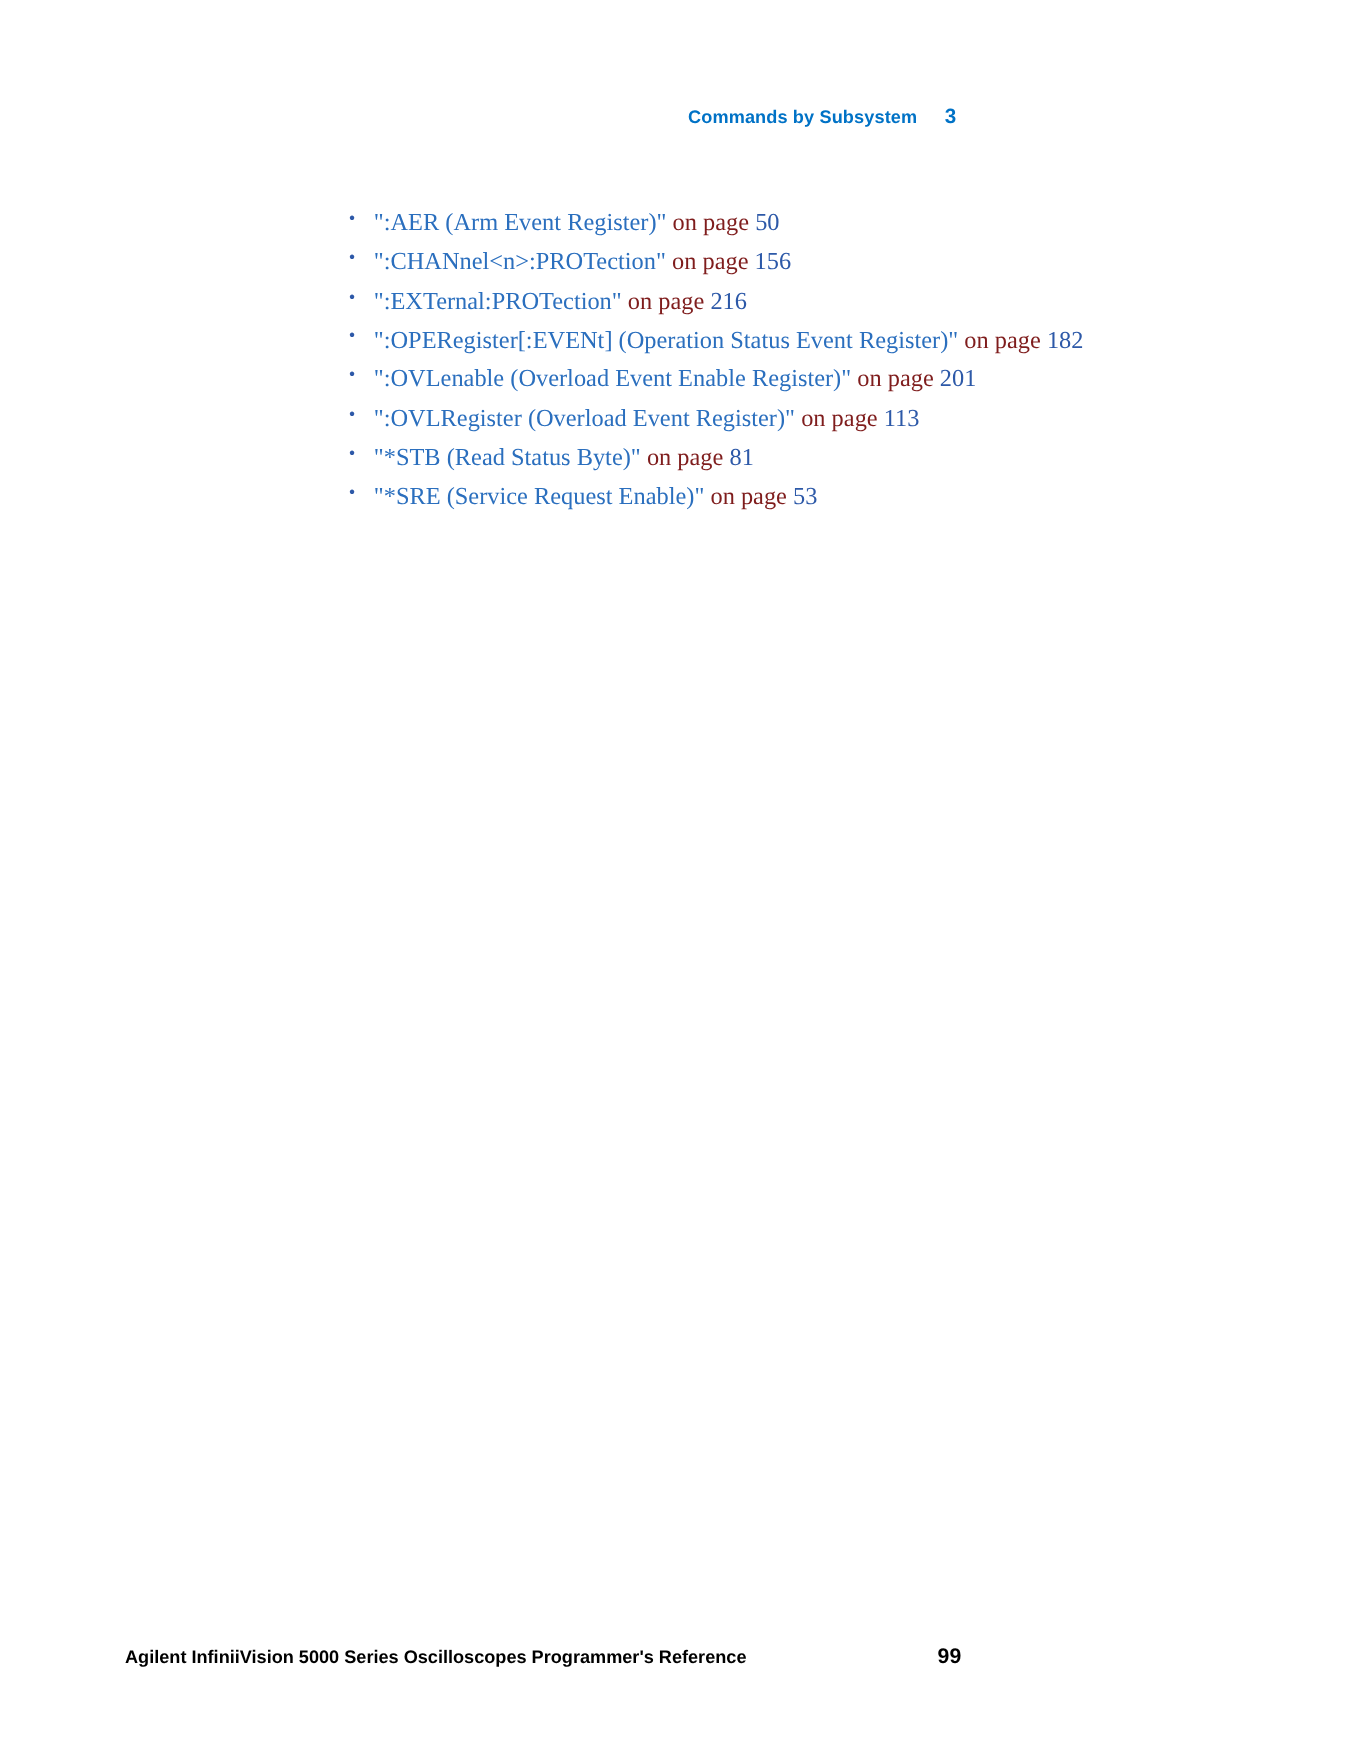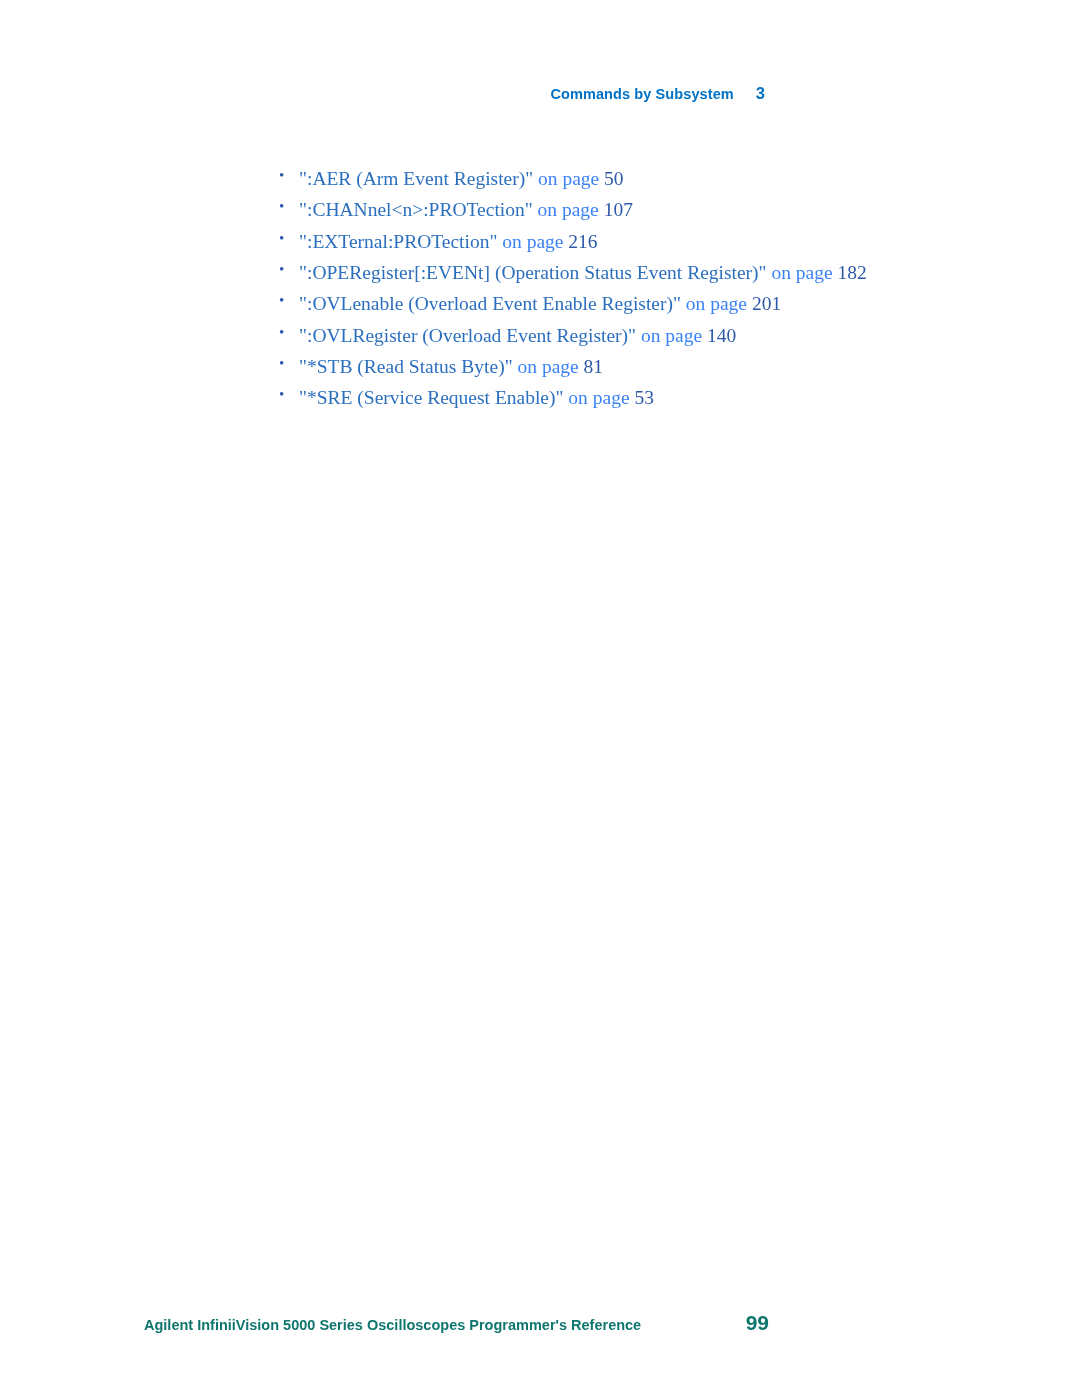--- a/index.html
+++ b/index.html
@@ -68,42 +68,41 @@
     position: absolute;
     left: 0px;
     top: -1px;
     color: #2d59a8;
     font-size: 15px;
   }
   .link {
     color: #2b6fbe;
   }
   .onpage {
-    color: #3b82f6;
+    color: #7f1d1d;
   }
   .pagenum {
     color: #2d59a8;
   }
   
   .footer {
     position: absolute;
     left: 100px;
     right: 100px;
     bottom: 62px;
     display: flex;
     align-items: baseline;
     justify-content: space-between;
     font-family: "Liberation Sans", sans-serif;
     font-weight: bold;
     font-size: 14.5px;
-    color: #0f766e;
-    margin-left: 44px;
+    color: #000000;
   }
   .footer-right {
-    font-size: 21px;
+    font-size: 17px;
   }
 </style>
 </head>
 <body>
 
 <div class="page">
 
   <div class="header">
     <span class="header-title">Commands by Subsystem</span>
     <span class="header-chapter">3</span>
@@ -112,41 +111,41 @@
   <div class="content">
     <ul class="link-list">
       <li>
         <span class="link">":AER (Arm Event Register)"</span>
         <span class="onpage">on page</span>
         <span class="pagenum">50</span>
       </li>
       <li>
         <span class="link">":CHANnel&lt;n&gt;:PROTection"</span>
         <span class="onpage">on page</span>
-        <span class="pagenum">107</span>
+        <span class="pagenum">156</span>
       </li>
       <li>
         <span class="link">":EXTernal:PROTection"</span>
         <span class="onpage">on page</span>
         <span class="pagenum">216</span>
       </li>
       <li>
         <span class="link">":OPERegister[:EVENt] (Operation Status Event Register)"</span>
         <span class="onpage">on page</span>
         <span class="pagenum">182</span>
       </li>
       <li>
         <span class="link">":OVLenable (Overload Event Enable Register)"</span>
         <span class="onpage">on page</span>
         <span class="pagenum">201</span>
       </li>
       <li>
         <span class="link">":OVLRegister (Overload Event Register)"</span>
         <span class="onpage">on page</span>
-        <span class="pagenum">140</span>
+        <span class="pagenum">113</span>
       </li>
       <li>
         <span class="link">"*STB (Read Status Byte)"</span>
         <span class="onpage">on page</span>
         <span class="pagenum">81</span>
       </li>
       <li>
         <span class="link">"*SRE (Service Request Enable)"</span>
         <span class="onpage">on page</span>
         <span class="pagenum">53</span>

